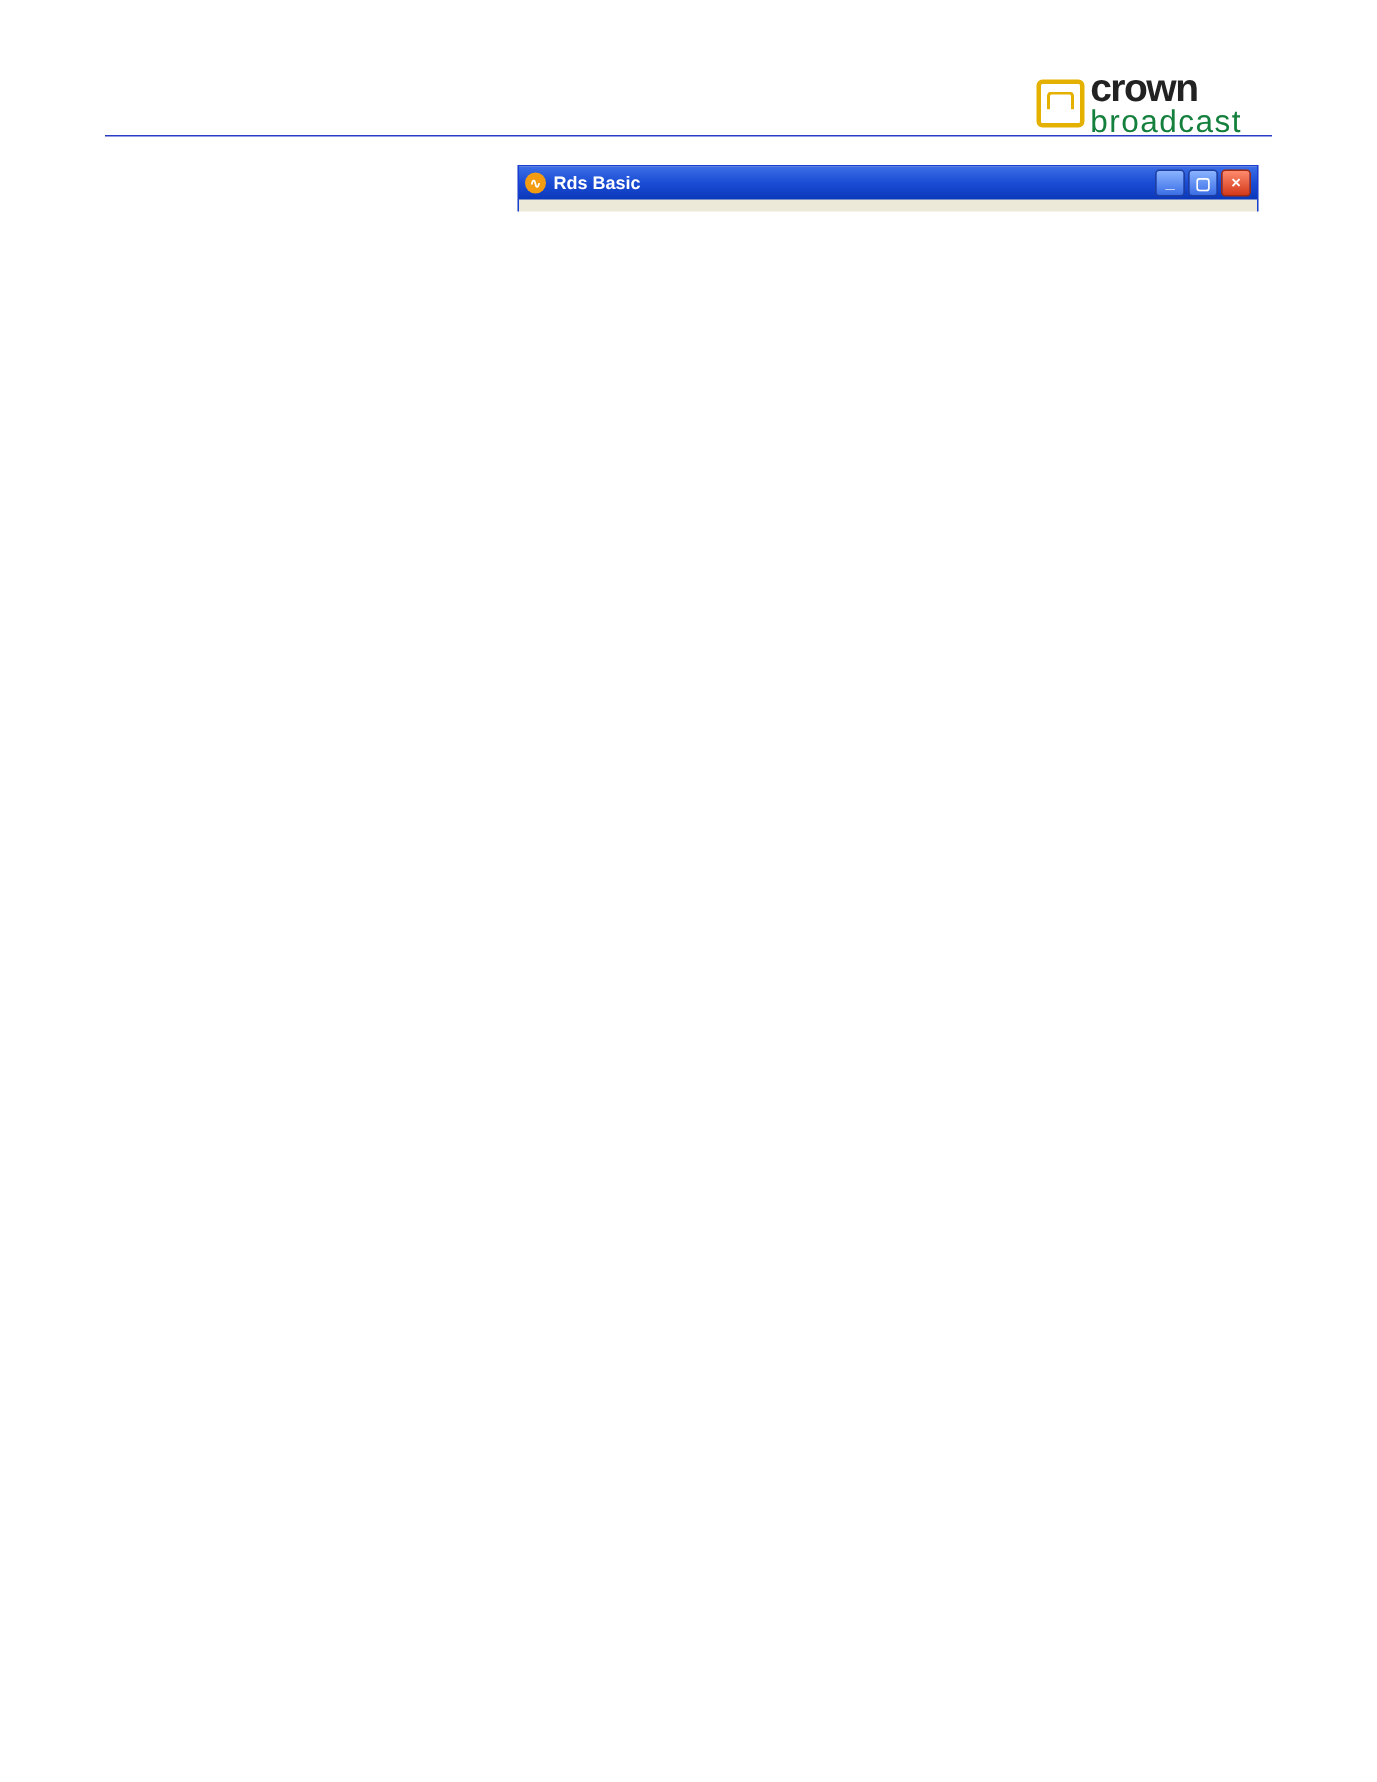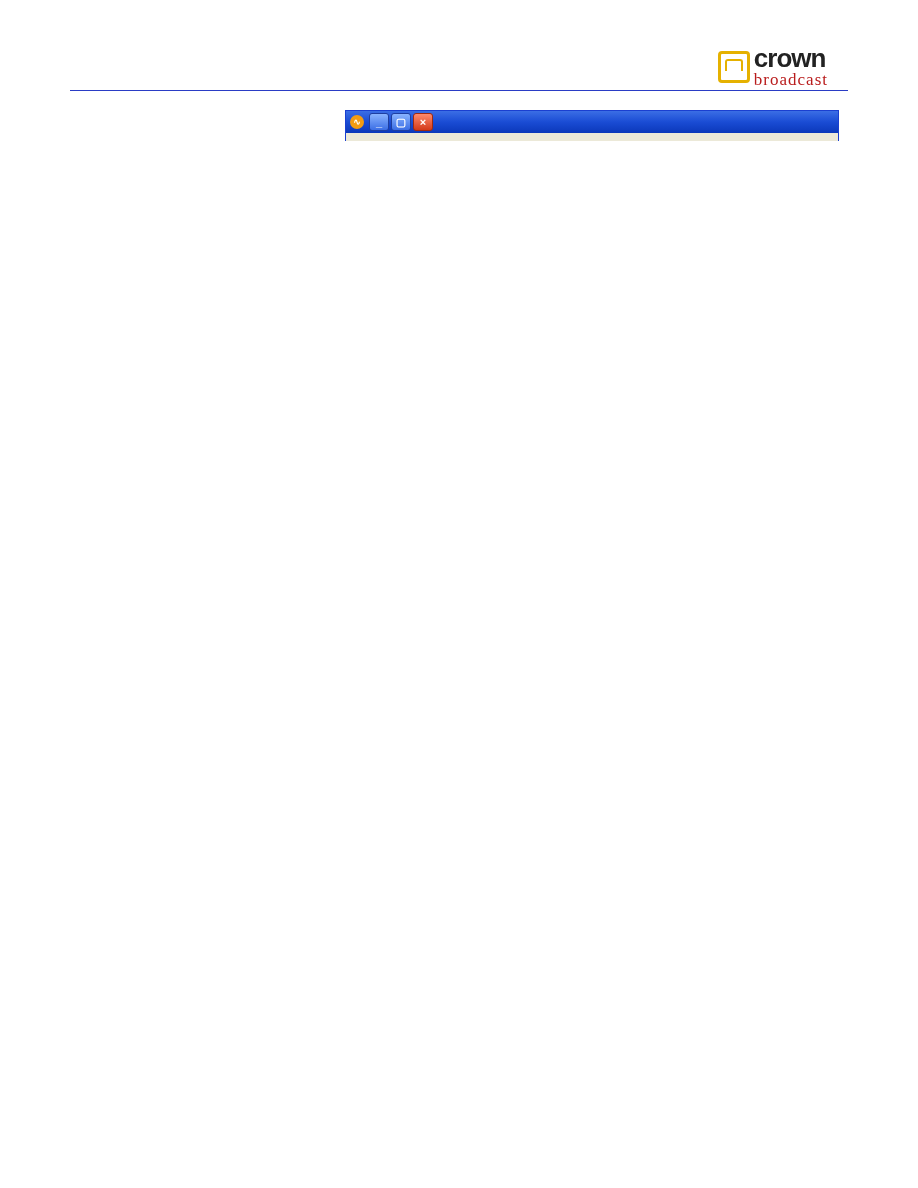--- a/index.html
+++ b/index.html
@@ -36,21 +36,21 @@
     width: 18px;
     height: 12px;
     border: 2px solid #e5b100;
     border-bottom: none;
     border-radius: 3px 3px 0 0;
     position: relative;
     top: -2px;
   }
   .logo-text { line-height: 1; }
   .logo-text .top { font-size: 26px; font-weight: bold; color: #222; letter-spacing: -1px; }
-  .logo-text .bot { font-size: 17px; color: #b91c1c; letter-spacing: 1px; font-family: Liberation Serif, serif; }
+  .logo-text .bot { font-size: 21px; color: #15803d; letter-spacing: 1px; }
   .hr { border-top: 1px solid #2a3cc5; margin: 50px 0 10px 0; }
   .hr2 { border-top: 1px solid #2a3cc5; margin: 10px 0; }
   .window {
     border: 1px solid #1a3fd0;
     background: #ece9d8;
     position: absolute;
   }
   .titlebar {
     background: linear-gradient(to bottom, #3b6ee5 0%, #1a4cd4 50%, #0b38ba 100%);
     height: 22px;
@@ -192,20 +192,21 @@
     <div class="logo-text">
       <div class="top">crown</div>
       <div class="bot">broadcast</div>
     </div>
   </div>
   <div class="hr"></div>
 
   <div class="window" style="left:345px; top:110px; width:494px; height:375px;">
     <div class="titlebar">
       <span class="icon">∿</span>
+      <span class="title">Rds Basic</span>
       <div class="btns">
         <div class="btn">_</div>
         <div class="btn">▢</div>
         <div class="btn close">×</div>
       </div>
     </div>
     <div class="win-body">
       <div class="toolbar">
         <button class="xpbutton">Scroll Definition</button>
         <button class="xpbutton">Tags Configuration</button>

